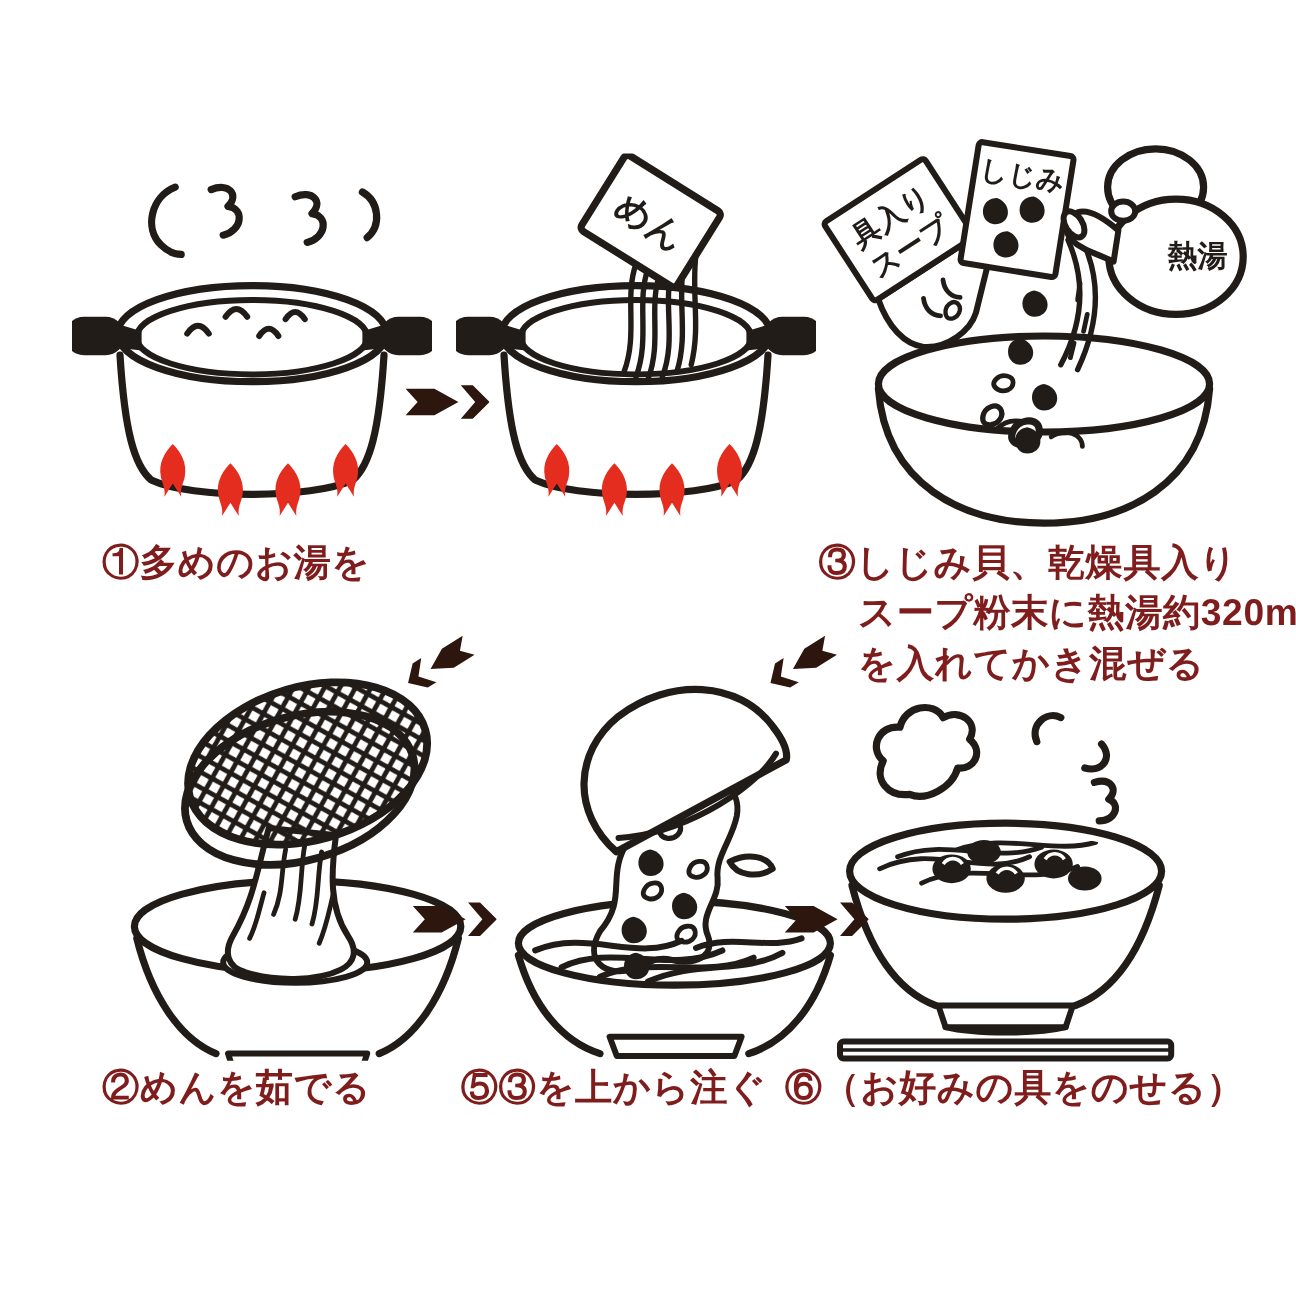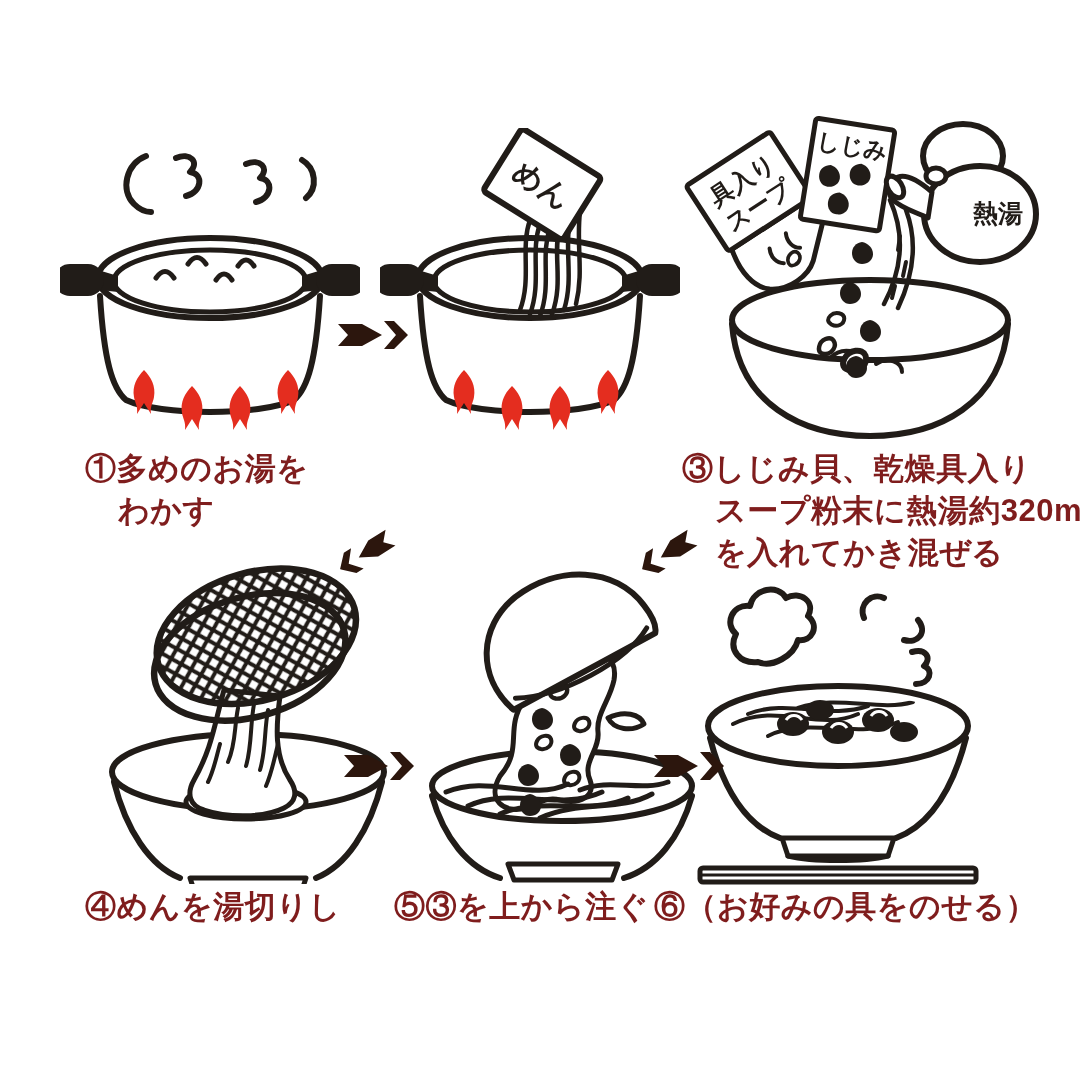--- a/index.html
+++ b/index.html
@@ -273,30 +273,29 @@
   </div>
   <div class="arrow-box" style="left:652px;top:748px">
     <svg width="72" height="36" viewBox="0 0 72 36">
       <path class="arr" d="M2,7 L26,7 L46,18 L26,29 L2,29 L12,18 Z"></path>
       <path class="arr" d="M48,4 L58,4 L72,18 L58,32 L48,32 L60,18 Z"></path>
     </svg>
   </div>
 
   <div class="caption" style="left:85px;top:448px">
     <div>①多めのお湯を</div>
-    <div class="ind">わかす</div>
   </div>
   <div class="caption" style="left:682px;top:448px">
     <div>③しじみ貝、乾燥具入り</div>
     <div class="ind">スープ粉末に熱湯約320mL</div>
     <div class="ind">を入れてかき混ぜる</div>
   </div>
   <div class="caption" style="left:85px;top:886px">
-    <div>④めんを湯切りし</div>
-  </div>
-  <div class="caption" style="left:394px;top:886px">
+    <div>②めんを茹でる</div>
+  </div>
+  <div class="caption" style="left:384px;top:886px">
     <div>⑤③を上から注ぐ</div>
   </div>
   <div class="caption" style="left:654px;top:886px">
     <div>⑥（お好みの具をのせる）</div>
   </div>
 
 </div>
 
 </body></html>

